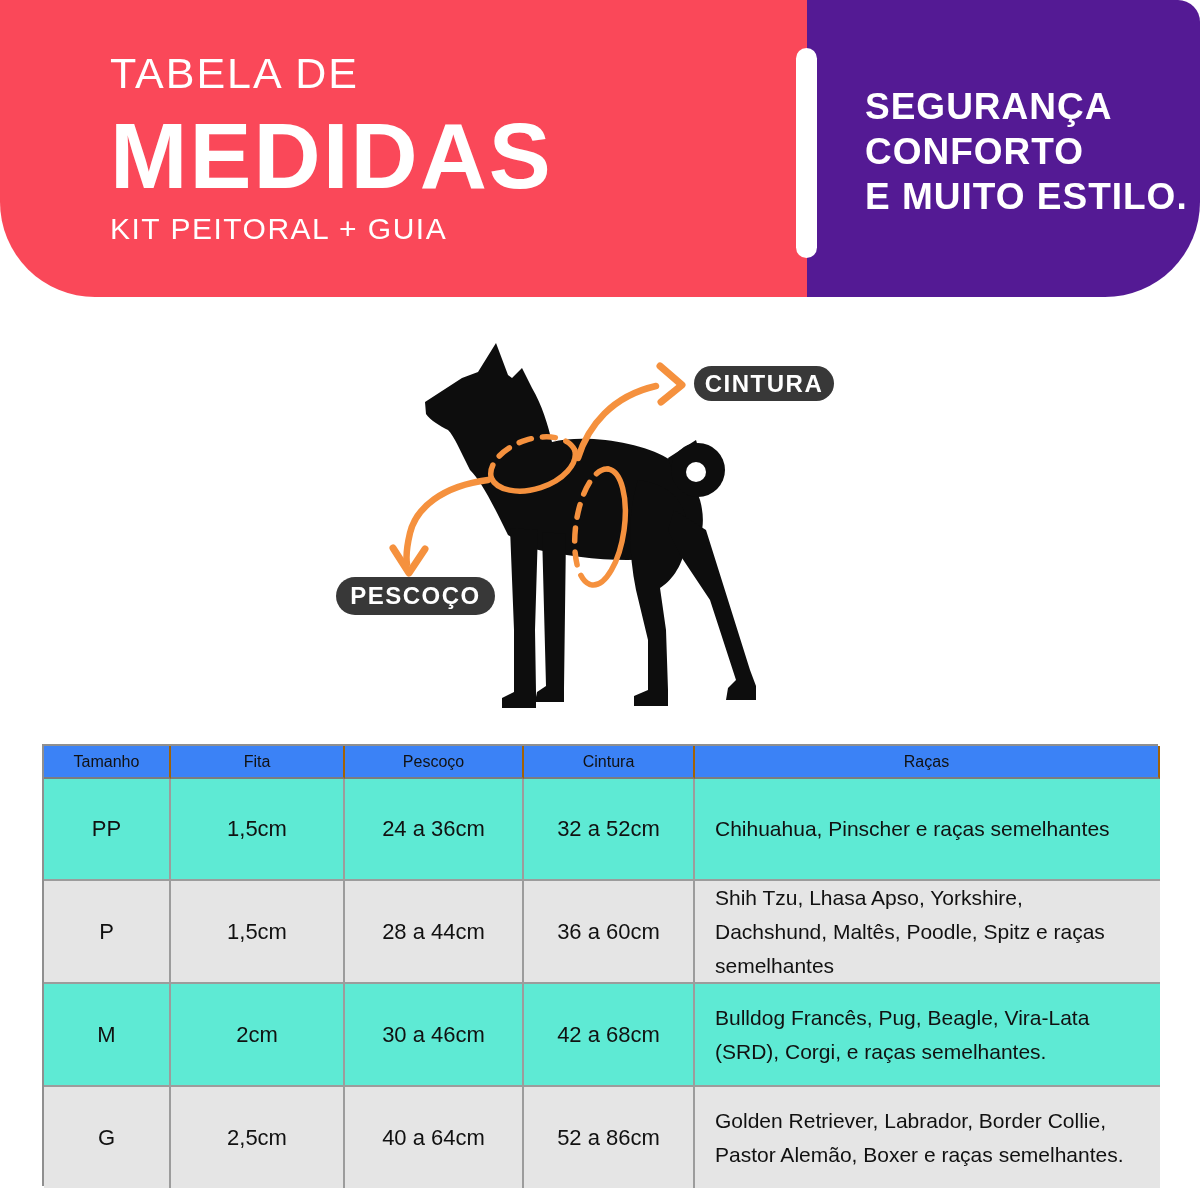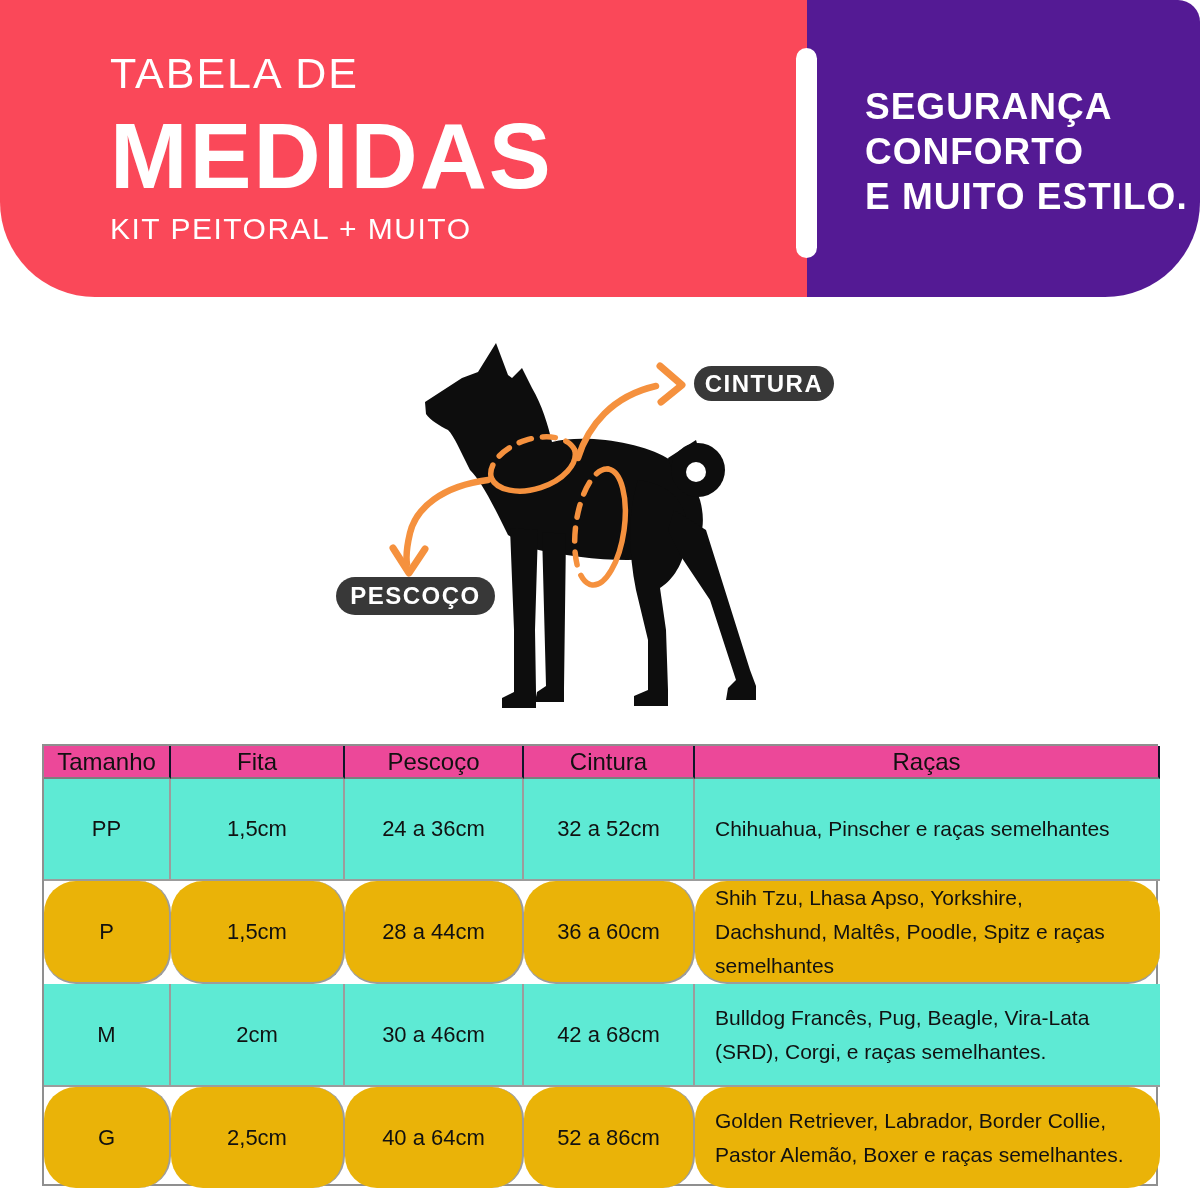--- a/index.html
+++ b/index.html
@@ -31,39 +31,39 @@
   
   .size-table{position:absolute;left:42px;top:744px;width:1116px;height:442px;
               display:grid;grid-template-columns:127px 174px 179px 171px 465px;
               grid-template-rows:33px 102px 103px 103px 101px;
               border:2px solid #8f8f8f;box-sizing:border-box;color:#111;}
   .cell{display:flex;align-items:center;justify-content:center;
         border-right:2px solid #9c9c9c;border-bottom:2px solid #9c9c9c;
         box-sizing:border-box;font-size:22px;background:#5eead4;}
   .cell.last-col{border-right:none;}
   .cell.last-row{border-bottom:none;}
-  .cell.th{background:#ec4899;border-right:2px solid #0f172a;border-bottom:2px solid #7d7d7d;
-        font-size:24px;}
+  .cell.th{background:#3b82f6;border-right:2px solid #a16207;border-bottom:2px solid #7d7d7d;
+        font-size:16px;}
   .cell.racas{justify-content:flex-start;text-align:left;padding:16px 20px;
         font-size:21px;line-height:34px;}
-  .row-alt{background:#eab308;border-radius:32px;}
+  .row-alt{background:#e5e5e5;}
 </style>
 </head>
 <body>
 
 <div class="canvas">
 
   <div class="pink-panel"></div>
   <div class="purple-panel"></div>
   <div class="divider-pill"></div>
 
   <div class="pink-text">
     <div class="pink-line1">TABELA DE</div>
     <div class="pink-line2">MEDIDAS</div>
-    <div class="pink-line3">KIT PEITORAL + MUITO</div>
+    <div class="pink-line3">KIT PEITORAL + GUIA</div>
   </div>
 
   <div class="purple-text">
     <div>SEGURANÇA</div>
     <div>CONFORTO</div>
     <div>E MUITO ESTILO.</div>
   </div>
 
   <svg class="diagram-svg" viewBox="0 0 560 400">
 

